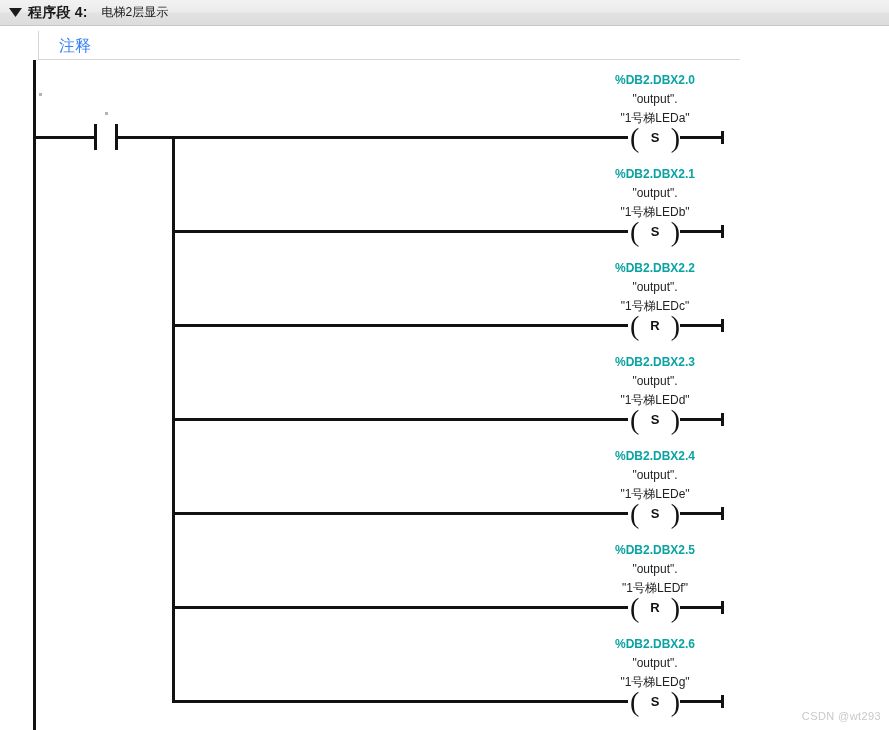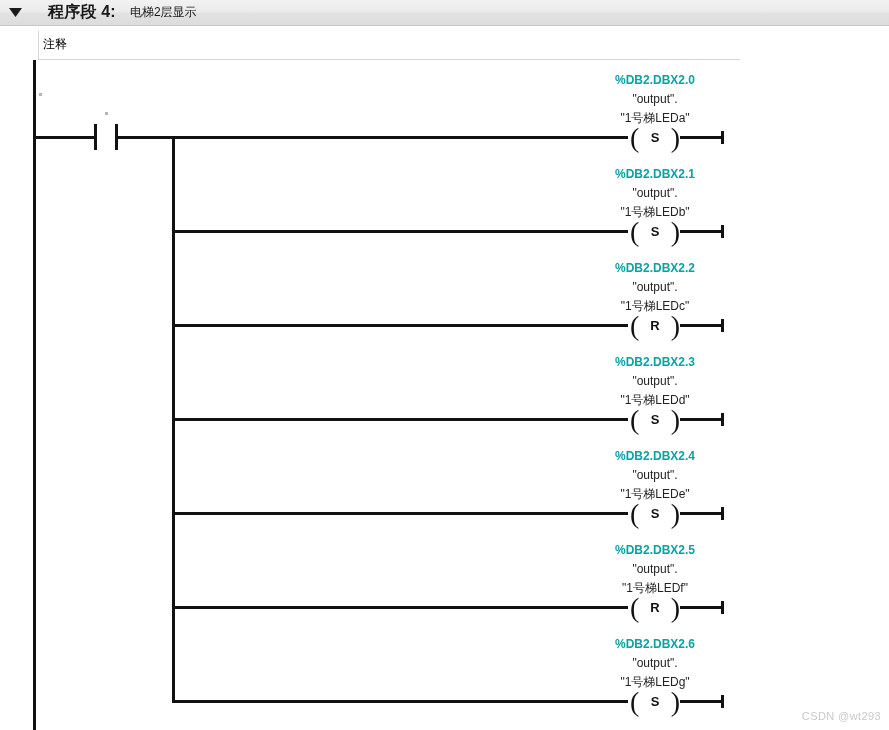--- a/index.html
+++ b/index.html
@@ -24,39 +24,39 @@
     border-bottom: 1px solid #c8c8c8;
     display: flex; align-items: center;
   }
   .collapse-arrow {
     width: 26px; height: 26px;
     display: flex; align-items: center; justify-content: center;
     margin-left: 2px;
   }
   .collapse-arrow svg { display: block; }
   .net-title {
-    font-size: 16px; font-weight: bold; color: #1a1a1a;
-    letter-spacing: 0.2px; margin-left: 20px;
+    font-size: 14px; font-weight: bold; color: #1a1a1a;
+    letter-spacing: 0.2px; margin-left: 0;
     white-space: nowrap;
   }
   .net-subtitle {
     font-size: 12px; font-weight: normal; color: #1a1a1a;
     margin-left: 14px; white-space: nowrap;
   }
 
   
   .comment-row {
     position: absolute; left: 38px; top: 31px;
     width: 702px; height: 29px;
     border-left: 1px solid #d6d6d6;
     border-bottom: 1px solid #d6d6d6;
   }
   .comment-text {
-    position: absolute; left: 4px; top: 5px;
-    font-size: 12px; color: #000000;
+    position: absolute; left: 20px; top: 5px;
+    font-size: 16px; color: #3b82f6;
     white-space: nowrap;
   }
 
   
   .ladder {
     position: absolute; left: 0; top: 60px;
     width: 889px; height: 670px;
   }
 
   

